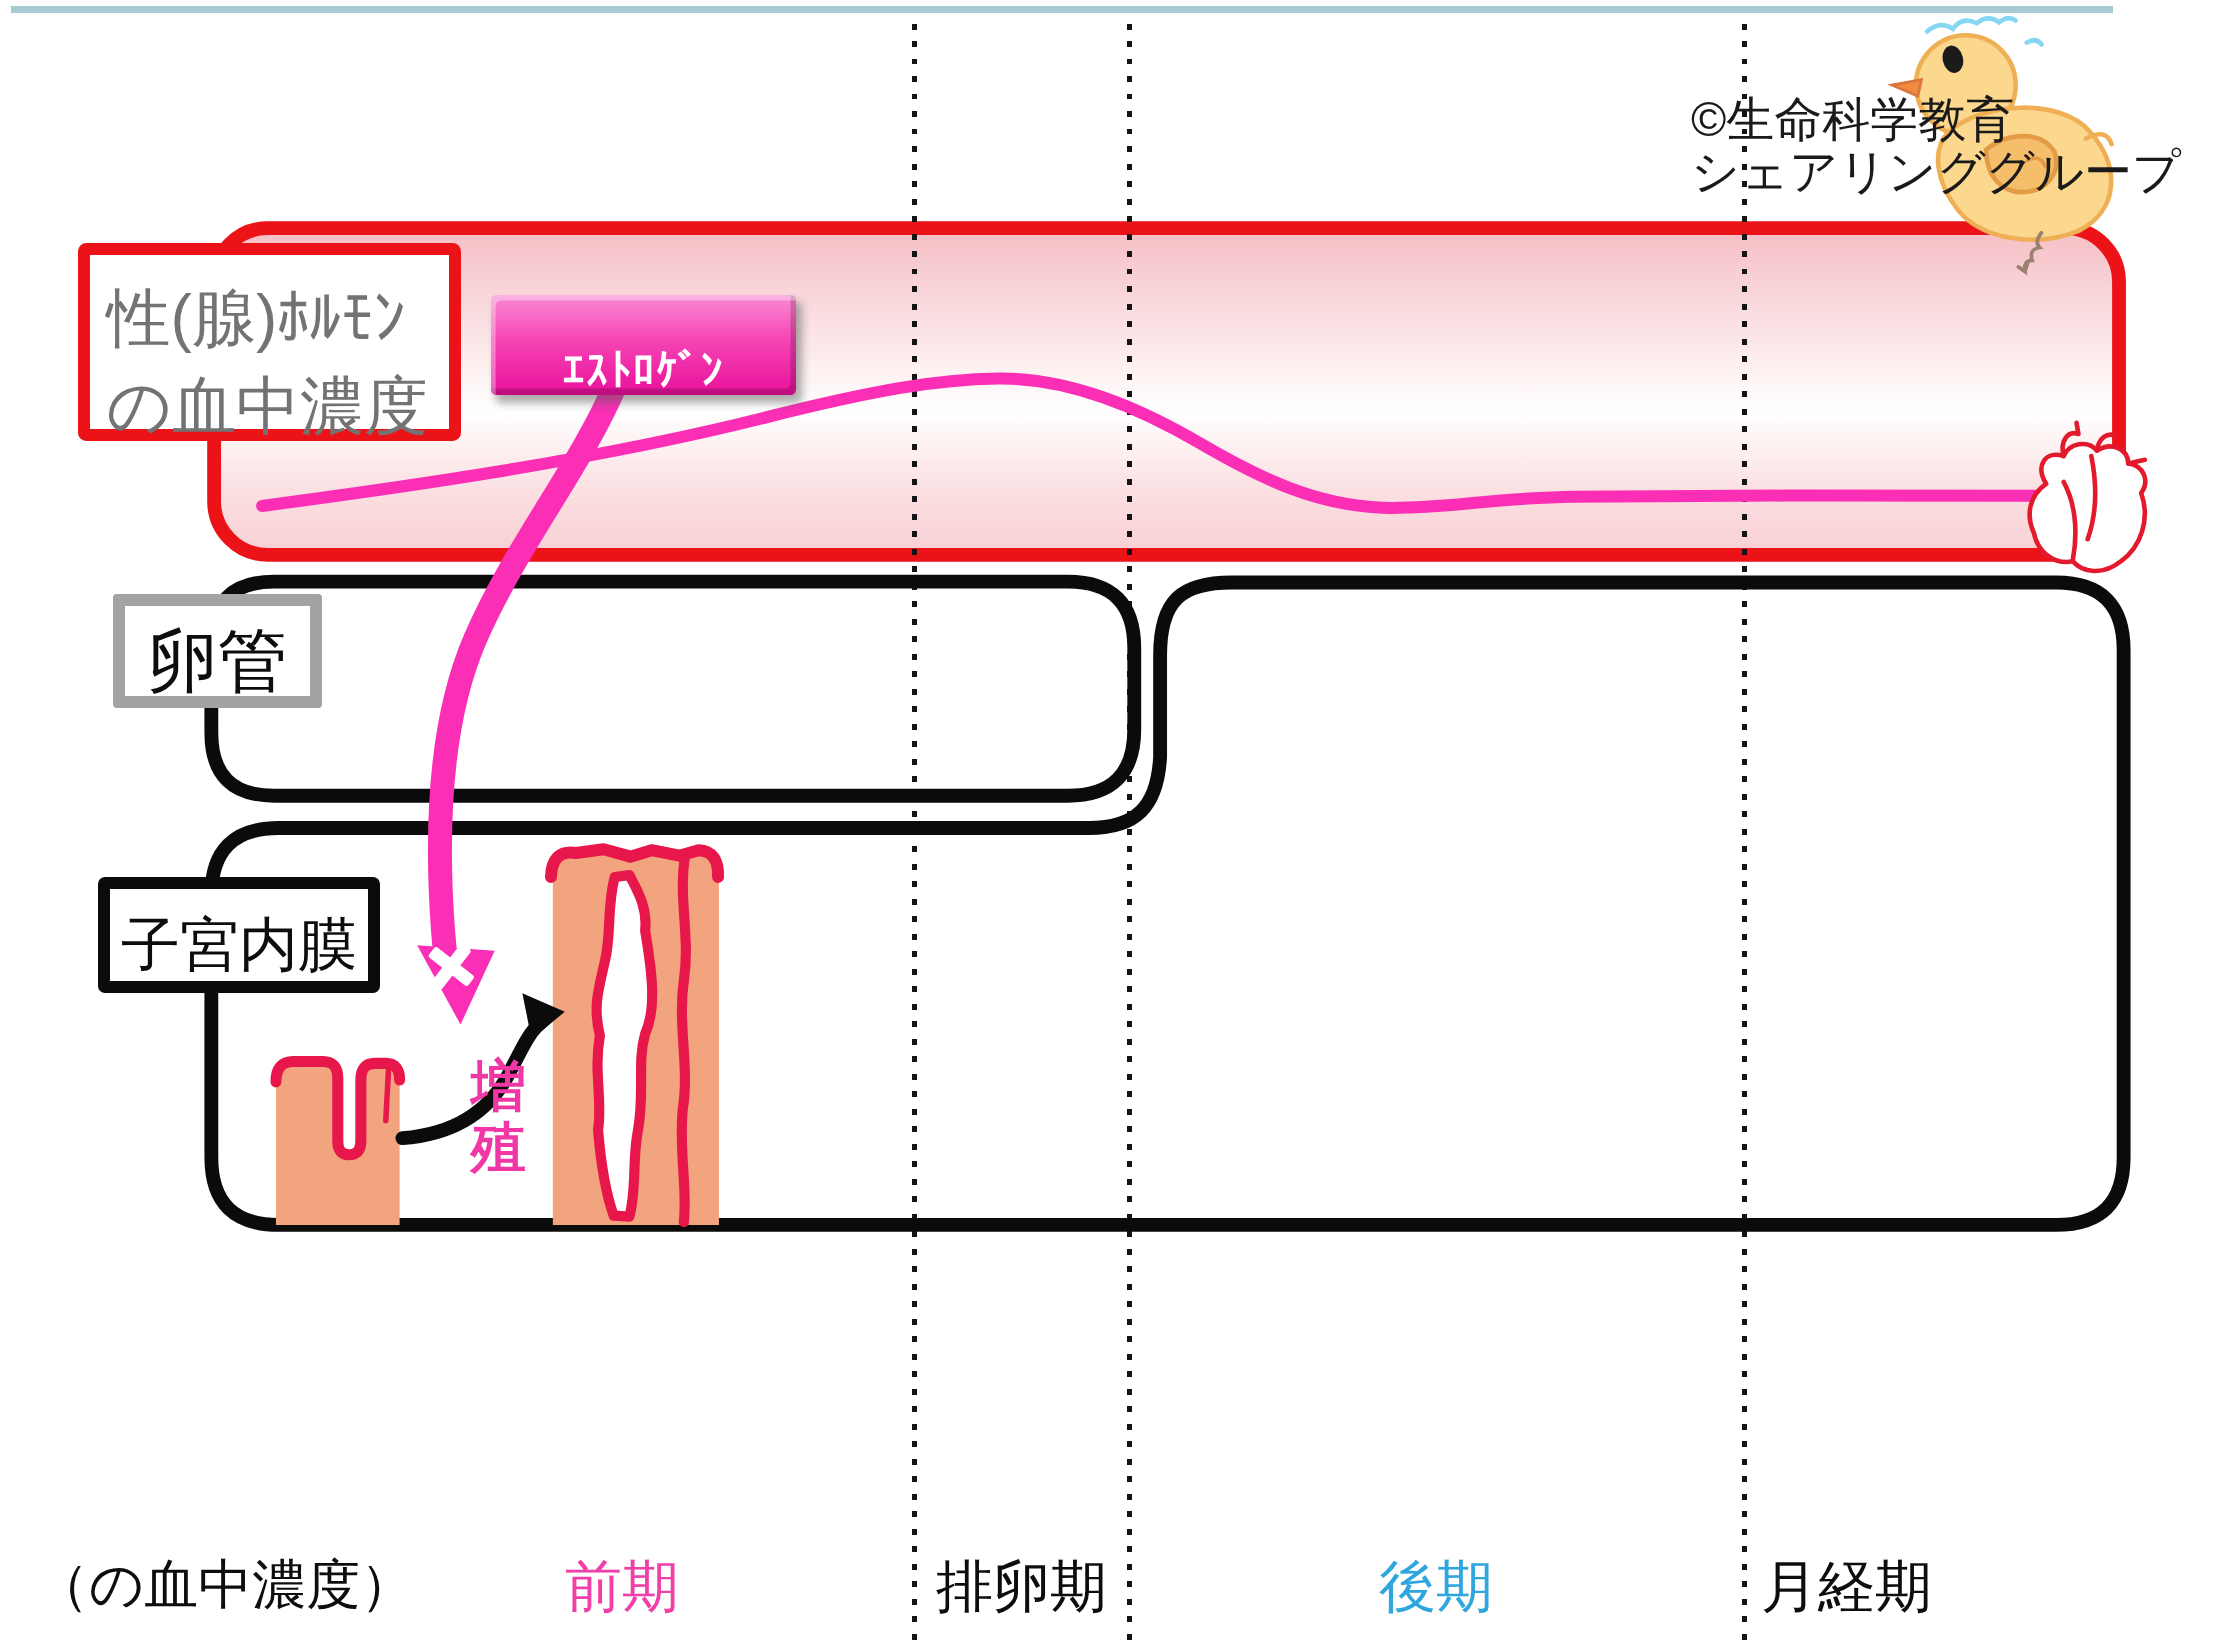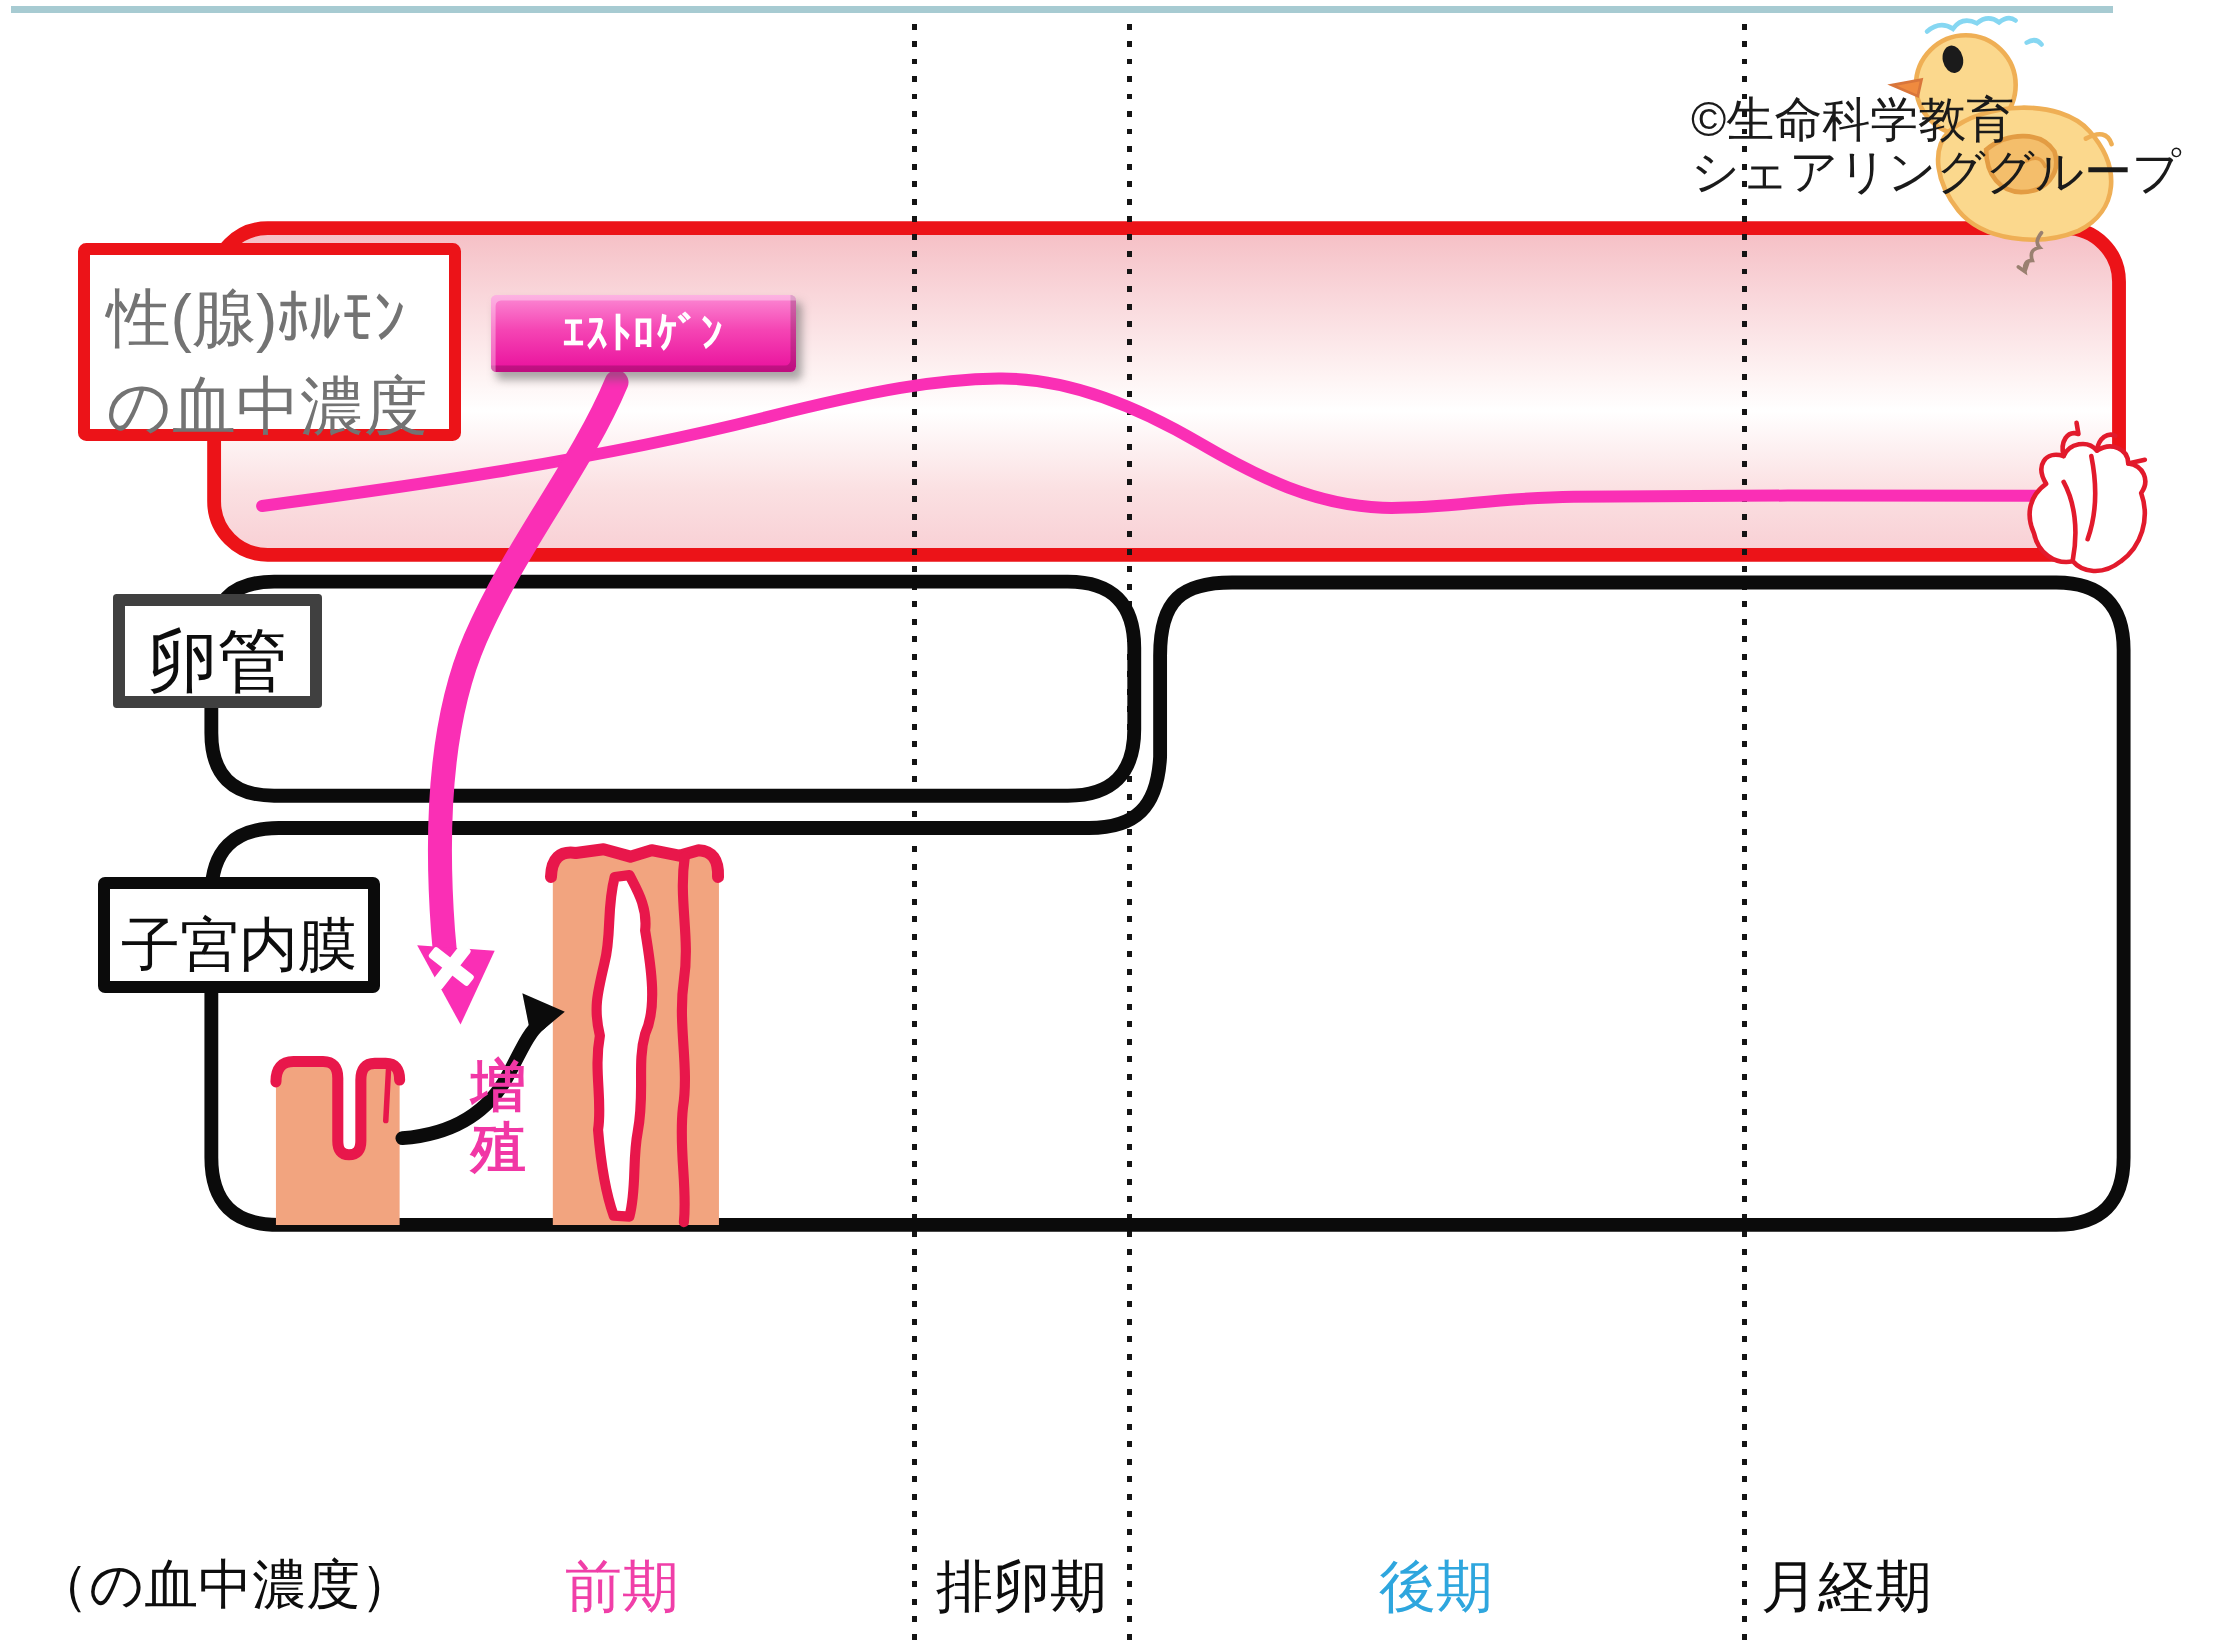--- a/index.html
+++ b/index.html
@@ -23,29 +23,29 @@
   #vline-1{left:912px;}
   #vline-2{left:1127px;}
   #vline-3{left:1742px;}
 
   
   #title-box{left:78px;top:243px;width:383px;height:198px;box-sizing:border-box;
     background:#ffffff;border:12px solid #EC1318;border-radius:8.3px;z-index:4;
     padding:18.5px 0 0 16.6px;color:#737373;font-size:64px;line-height:1.38;font-weight:500;white-space:pre;}
 
   
-  #estrogen-label{left:491px;top:295px;width:305px;height:77px;box-sizing:border-box;z-index:4;
+  #estrogen-label{left:491px;top:295px;width:305px;height:100px;box-sizing:border-box;z-index:4;
     background:linear-gradient(180deg,#FC8AD4 0%,#F545B4 45%,#E90F9C 100%);
-    border-radius:5.5px;display:flex;align-items:center;justify-content:center;
+    border-radius:5.5px;display:flex;align-items:flex-end;justify-content:center;
     color:#ffffff;font-size:43px;font-weight:bold;letter-spacing:1.8px;
     box-shadow:inset 4.6px 5.5px 0 rgba(255,255,255,.35), inset -5.5px -6.5px 0 rgba(0,0,0,.18), 5.5px 7.4px 8.3px rgba(90,90,90,.5);}
 
   
   #oviduct-box{left:113px;top:594px;width:209px;height:114px;box-sizing:border-box;z-index:4;
-    background:#ffffff;border:12px solid #404040;border-radius:3.7px;
+    background:#ffffff;border:12px solid #a3a3a3;border-radius:3.7px;
     padding-top:9.2px;text-align:center;color:#0d0d0d;font-size:70px;font-weight:500;}
   #endometrium-box{left:98px;top:877px;width:282px;height:116px;box-sizing:border-box;z-index:4;
     background:#ffffff;border:12px solid #0b0b0b;border-radius:7px;
     padding-top:16.6px;text-align:center;color:#0d0d0d;font-size:59px;font-weight:500;}
 
   
   #proliferation-label{left:471px;top:1056px;z-index:4;color:#F137A5;
     font-size:55px;font-weight:bold;line-height:1.12;white-space:pre;text-align:center;}
 
   

